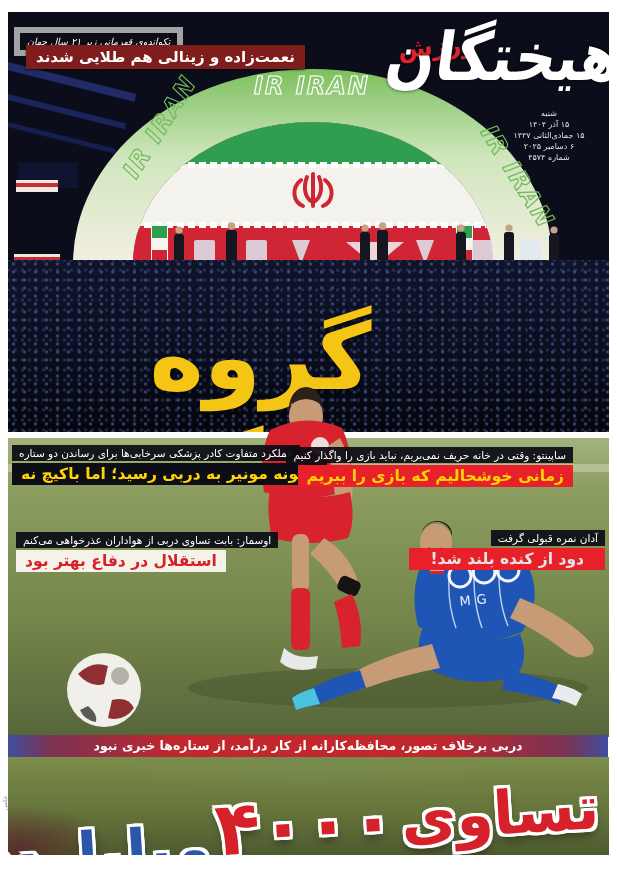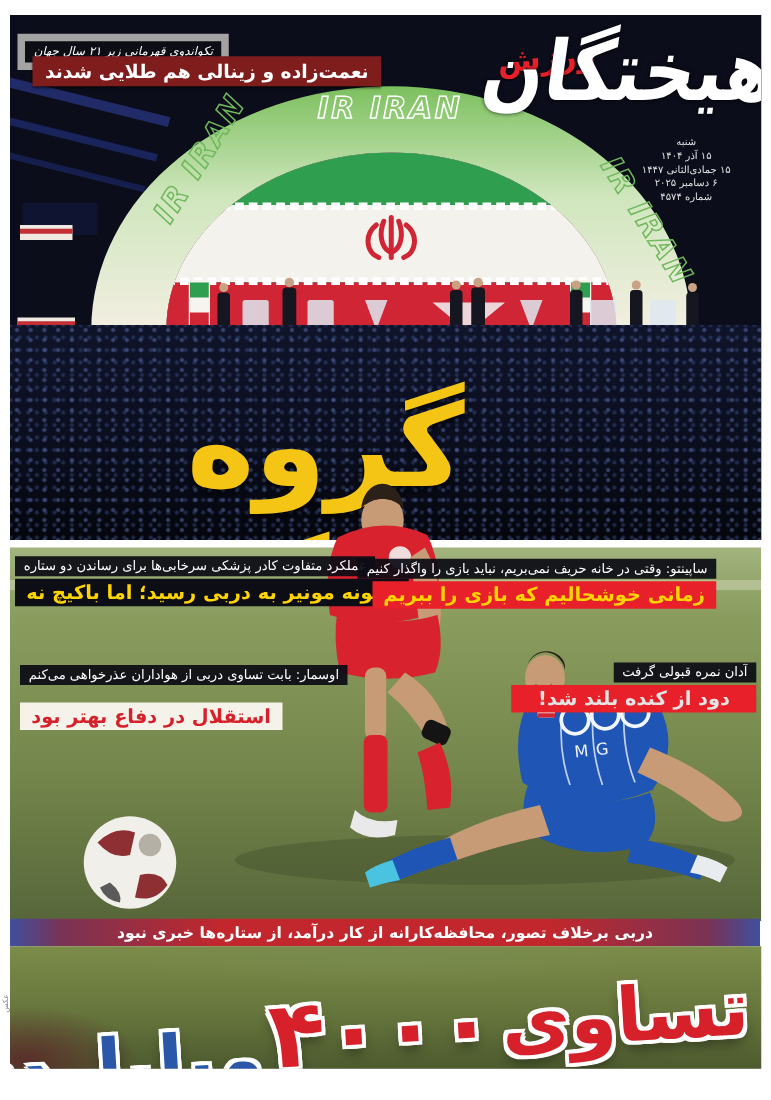--- a/index.html
+++ b/index.html
@@ -258,21 +258,21 @@
     </g>
   </svg>
 
   <div class="ov ov-kicker" style="left:4px;top:7px">عملکرد متفاوت کادر پزشکی سرخابی‌ها برای رساندن دو ستاره</div>
   <div class="ov ov-head-yellow" style="left:4px;top:25px">چگونه مونیر به دربی رسید؛ اما باکیچ نه</div>
 
   <div class="ov ov-kicker" style="right:36px;top:9px">ساپینتو: وقتی در خانه حریف نمی‌بریم، نباید بازی را واگذار کنیم</div>
   <div class="ov ov-kicker" style="left:8px;top:94px">اوسمار: بابت تساوی دربی از هواداران عذرخواهی می‌کنم</div>
 
   <div class="ov ov-head-yellow on-red" style="right:36px;top:27px">زمانی خوشحالیم که بازی را ببریم</div>
-  <div class="ov ov-head-red" style="left:8px;top:124px">استقلال در دفاع بهتر بود</div>
+  <div class="ov ov-head-red" style="left:8px;top:112px">استقلال در دفاع بهتر بود</div>
 
   <div class="ov ov-kicker" style="right:4px;top:92px">آدان نمره قبولی گرفت</div>
   <div class="ov ov-head-white" style="right:4px;top:110px">دود از کنده بلند شد!</div>
 
   <div class="abs red-strap">دربی برخلاف تصور، محافظه‌کارانه از کار درآمد، از ستاره‌ها خبری نبود</div>
 </div>
 
 <div class="abs green-block">
   <div class="big-line">
     <span class="w-out w-red">تساوی</span>

